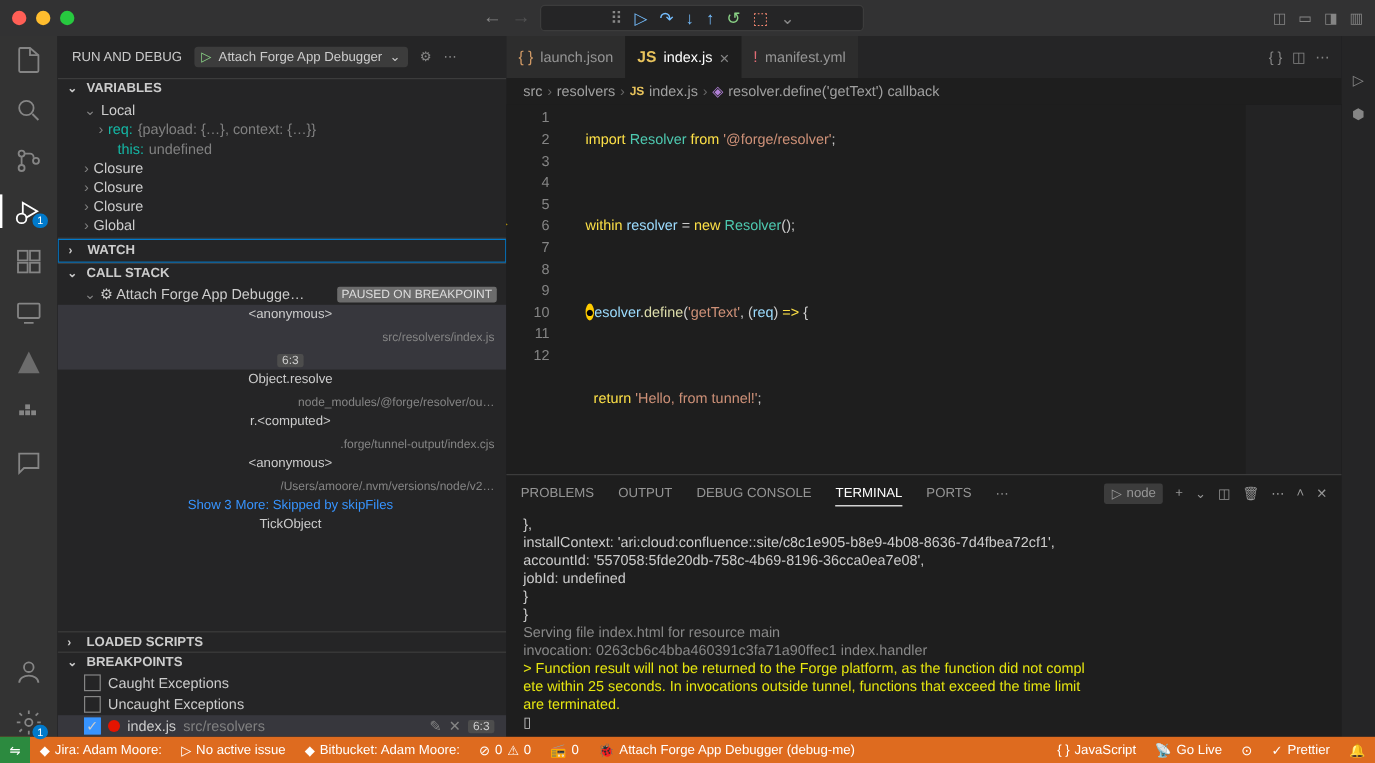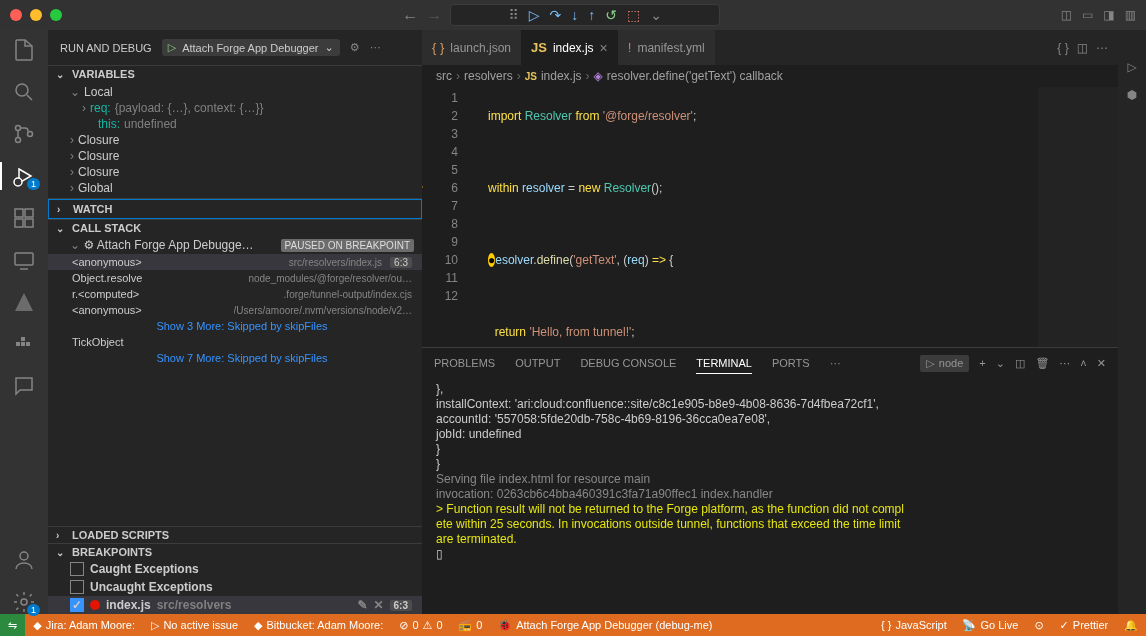--- a/index.html
+++ b/index.html
@@ -28,26 +28,26 @@
 .section { border-top:1px solid #3c3c3c; }
 .sec-head { display:flex; align-items:center; padding:2px 8px; gap:4px; cursor:pointer; font-size:11px; font-weight:600; color:#ccc; }
 .sec-head .chev { font-size:10px; width:12px; }
 .sec-body { padding:2px 0; }
 .var-row { display:flex; align-items:center; padding:1px 8px 1px 22px; gap:4px; cursor:pointer; font-family:Menlo,monospace; font-size:12px; }
 .var-row.nest { padding-left:34px; }
 .kw { color:#14b8a6; } .dim { color:#808080; }
 .link { color:#3794ff; cursor:pointer; }
 .callstack-hdr { display:flex; align-items:center; justify-content:space-between; padding:2px 8px 2px 22px; }
 .paused { background:#6c6c6c; color:#ddd; font-size:10px; padding:1px 4px; border-radius:2px; }
-.cs-row { display:flex; align-items:center; padding:2px 10px 2px 24px; font-family:Menlo,monospace; font-size:11px; gap:8px; }
+.cs-row { display:flex; align-items:center; padding:2px 10px 2px 24px; font-family:Menlo,monospace; font-size:11px; gap:8px;flex-direction:column; }
 .cs-row.sel { background:#37373d; }
 .cs-path { margin-left:auto; color:#858585; font-size:10px; overflow:hidden; text-overflow:ellipsis; white-space:nowrap; max-width:200px; }
 .cs-badge { background:#4d4d4d; padding:0 4px; border-radius:2px; font-size:10px; }
 .watch-box { border:1px solid #007acc; padding:3px 8px; }
-.bp-row { display:flex; align-items:center; padding:2px 10px 2px 22px; gap:6px;font-weight:bold; }
+.bp-row { display:flex; align-items:center; padding:2px 10px 2px 22px; gap:6px; }
 .bp-check { width:14px; height:14px; border:1px solid #858585; display:flex; align-items:center; justify-content:center; }
 .bp-check.on { background:#3794ff; border-color:#3794ff; }
 .bp-dot { width:10px; height:10px; background:#e51400; border-radius:50%; }
 .editor-area { flex:1; display:flex; flex-direction:column; min-width:0; }
 .tabs { height:35px; background:#252526; display:flex; align-items:center; }
 .tab { height:35px; display:flex; align-items:center; padding:0 10px; gap:6px; cursor:pointer; color:#969696; background:#2d2d2d; }
 .tab.active { background:#1e1e1e; color:#fff; }
 .tab .close { font-size:14px; color:#858585; }
 .tab-icon { font-size:13px; }
 .tab-actions { margin-left:auto; display:flex; gap:8px; padding:0 10px; color:#858585; }
@@ -55,21 +55,21 @@
 .breadcrumb .sep { color:#666; }
 .code-wrap { flex:1; display:flex; position:relative; background:#1e1e1e; overflow:hidden; }
 .gutter { width:50px; text-align:right; padding-right:14px; color:#858585; font-family:Menlo,monospace; font-size:12px; line-height:18px; padding-top:2px; }
 .gutter .bp-marker { position:relative; }
 .gutter .cur::before { content:''; position:absolute; left:-6px; top:3px; width:0; height:0; border-top:5px solid transparent; border-bottom:5px solid transparent; border-left:7px solid #ffcc00; }
 .code { flex:1; font-family:Menlo,monospace; font-size:12px; line-height:18px; padding-top:2px; white-space:pre; }
 .code .line { padding-left:16px; height:18px; }
 .code .hl { background:#5a5a1f; }
 .tok-kw { color:#fde047; } .tok-var { color:#9cdcfe; } .tok-cls { color:#4ec9b0; } .tok-str { color:#ce9178; } .tok-fn { color:#dcdcaa; }
 .minimap { position:absolute; right:0; top:0; width:80px; height:100%; background:#252526; opacity:0.7; }
-.panel { height:267px; border-top:1px solid #3c3c3c; display:flex; flex-direction:column; background:#1e1e1e; }
+.panel { height:219px; border-top:1px solid #3c3c3c; display:flex; flex-direction:column; background:#1e1e1e; }
 .panel-tabs { height:30px; display:flex; align-items:center; padding:0 12px; gap:20px; font-size:11px; color:#969696; }
 .ptab { cursor:pointer; padding:4px 0; }
 .ptab.active { color:#fff; border-bottom:1px solid #fff; }
 .panel-actions { margin-left:auto; display:flex; gap:10px; align-items:center; }
 .panel-select { background:#3c3c3c; padding:2px 6px; border-radius:2px; display:flex; gap:4px; align-items:center; }
 .terminal { flex:1; padding:4px 14px; font-family:Menlo,monospace; font-size:12px; line-height:15px; overflow:hidden; color:#ccc; }
 .term-yellow { color:#e5e510; }
 .statusbar { height:22px; background:#de6b1f; display:flex; align-items:center; font-size:11px; color:#fff; }
 .sb-item { padding:0 8px; display:flex; align-items:center; gap:4px; cursor:pointer; height:100%; }
 .sb-remote { background:#2c8a3f; padding:0 8px; height:100%; display:flex; align-items:center; }
@@ -270,23 +270,20 @@
         </div>
       <div class="cs-row">
           <span>&lt;anonymous&gt;</span>
           <span class="cs-path">/Users/amoore/.nvm/versions/node/v2…</span>
         </div>
       <div class="cs-row">
           <span class="link" style="margin-left:auto;margin-right:auto">Show 3 More: Skipped by skipFiles</span>
         </div>
       <div class="cs-row">
           <span style="">TickObject</span>
-        </div>
-      <div class="cs-row">
-          <span class="link" style="margin-left:auto;margin-right:auto">Show 7 More: Skipped by skipFiles</span>
         </div>
     </div>
 
     <div style="flex:1"></div>
 
     <div class="section">
       <div class="sec-head">
           <span class="chev">›</span>
           <span>LOADED SCRIPTS</span>
         </div>

